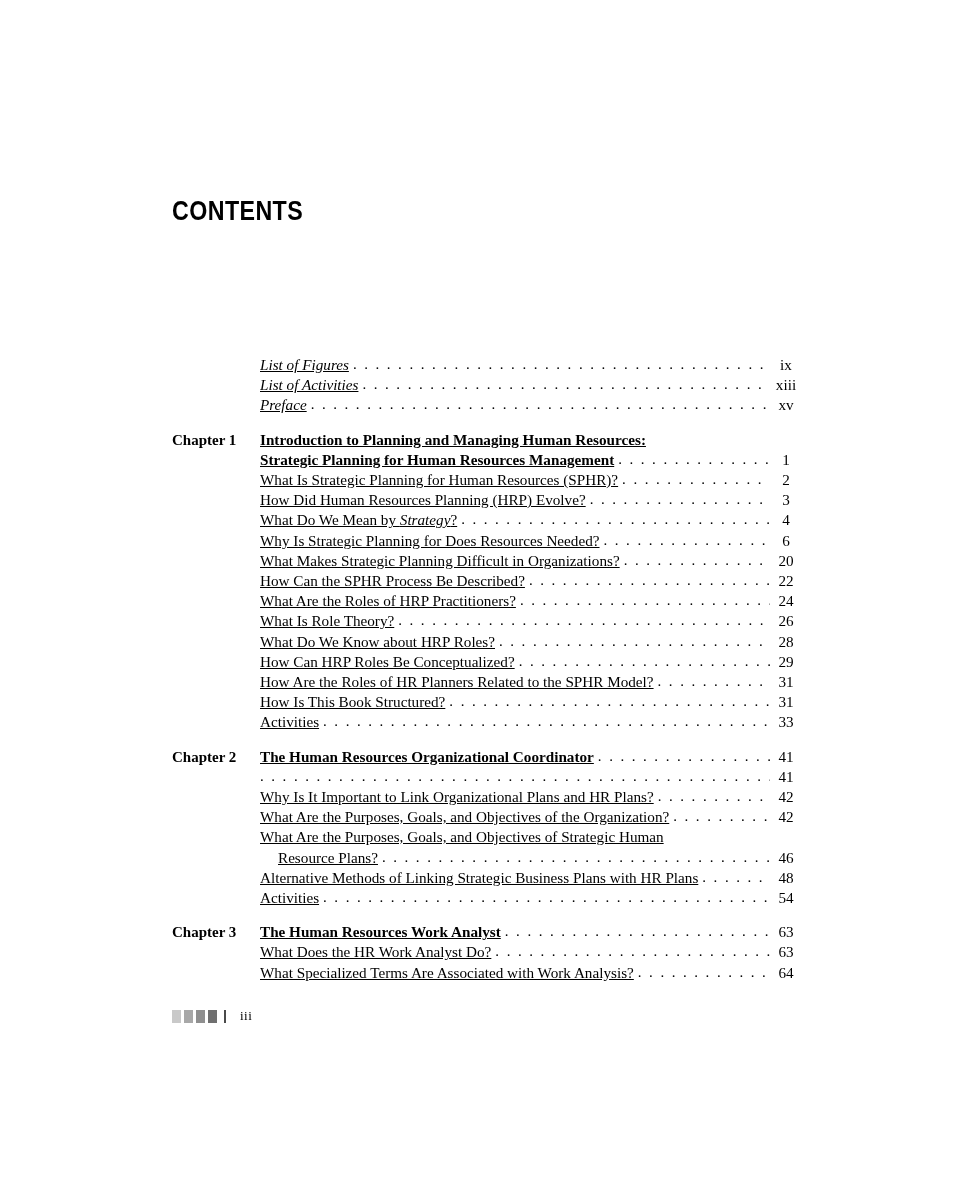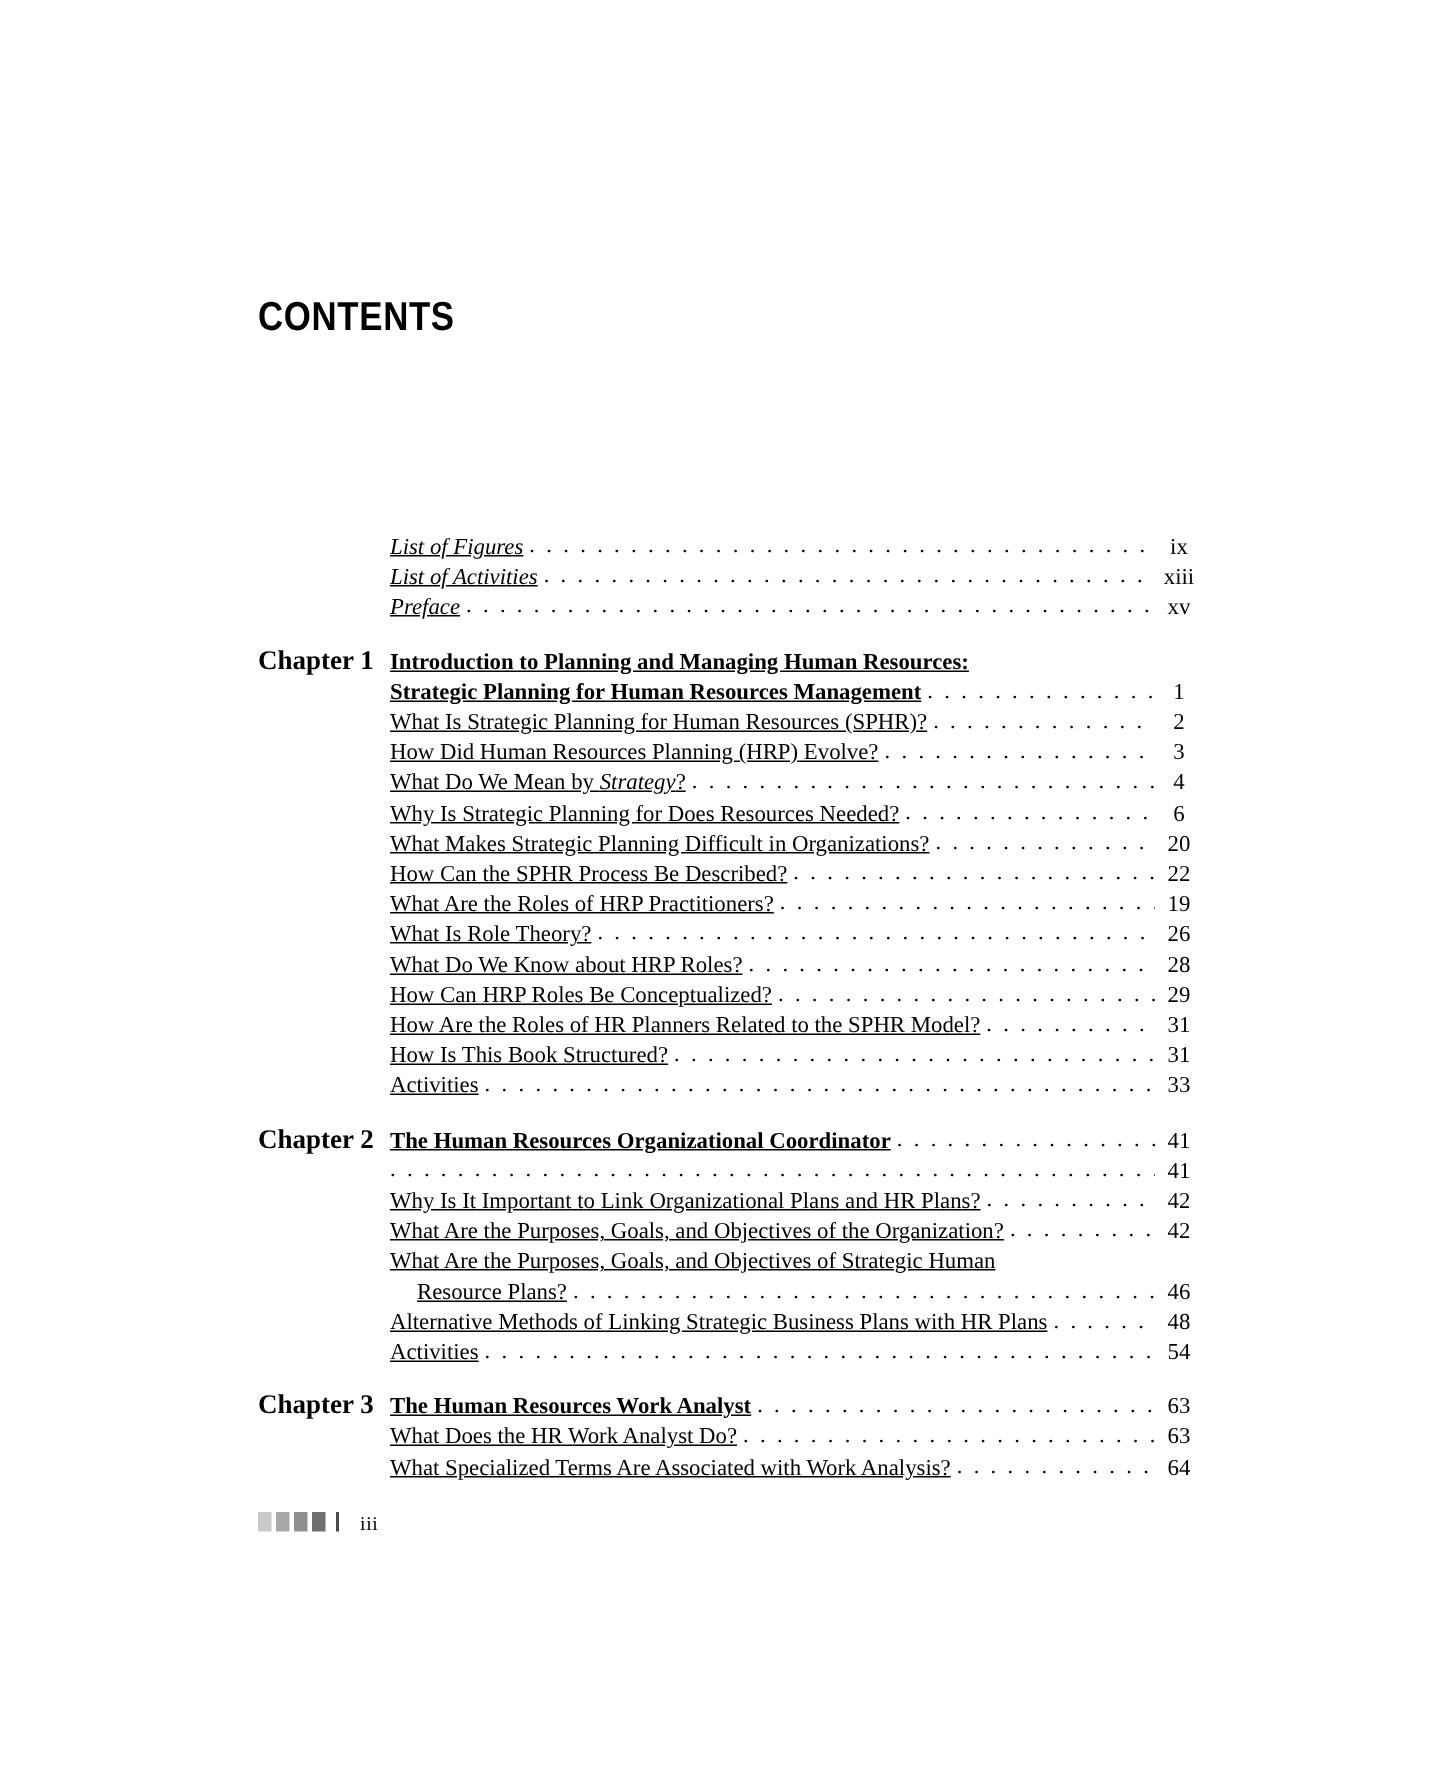--- a/index.html
+++ b/index.html
@@ -48,21 +48,21 @@
     align-items: baseline;
     font-size: 15.2px;
     line-height: 20.2px;
     white-space: nowrap;
   }
 
   .chap-label {
     width: 88px;
     flex: 0 0 88px;
     font-weight: bold;
-    font-size: 18px;
+    font-size: 15px;
   }
 
   .entry {
     flex: 1 1 auto;
     display: flex;
     align-items: baseline;
     overflow: hidden;
   }
 
   .entry-text {
@@ -102,20 +102,21 @@
   .group-gap { height: 14px; }
 
   .ital { font-style: italic; }
 
   
   .footer {
     position: absolute;
     left: 172px;
     top: 1008px;
     display: flex;
+    align-items: center;
   }
   .sq {
     width: 9px;
     height: 13px;
     margin-right: 3px;
     background: #c9c9c9;
   }
   .sq.s2 { background: #a8a8a8; }
   .sq.s3 { background: #8f8f8f; }
   .sq.s4 { background: #6f6f6f; }
@@ -240,21 +241,21 @@
         <span class="leader">. . . . . . . . . . . . . . . . . . . . . . . . . . . . . . . . . . . . . . . . . . . . . . . . . . . . . . . . . . . . . . . . . . . . . . .</span>
         <span class="pageno">22</span>
       </div>
     </div>
 
     <div class="toc-row">
       <div class="chap-label"></div>
       <div class="entry">
         <span class="entry-text">What Are the Roles of HRP Practitioners?</span>
         <span class="leader">. . . . . . . . . . . . . . . . . . . . . . . . . . . . . . . . . . . . . . . . . . . . . . . . . . . . . . . . . . . . . . . . . . . . . . .</span>
-        <span class="pageno">19</span>
+        <span class="pageno">24</span>
       </div>
     </div>
 
     <div class="toc-row">
       <div class="chap-label"></div>
       <div class="entry">
         <span class="entry-text">What Is Role Theory?</span>
         <span class="leader">. . . . . . . . . . . . . . . . . . . . . . . . . . . . . . . . . . . . . . . . . . . . . . . . . . . . . . . . . . . . . . . . . . . . . . .</span>
         <span class="pageno">26</span>
       </div>

